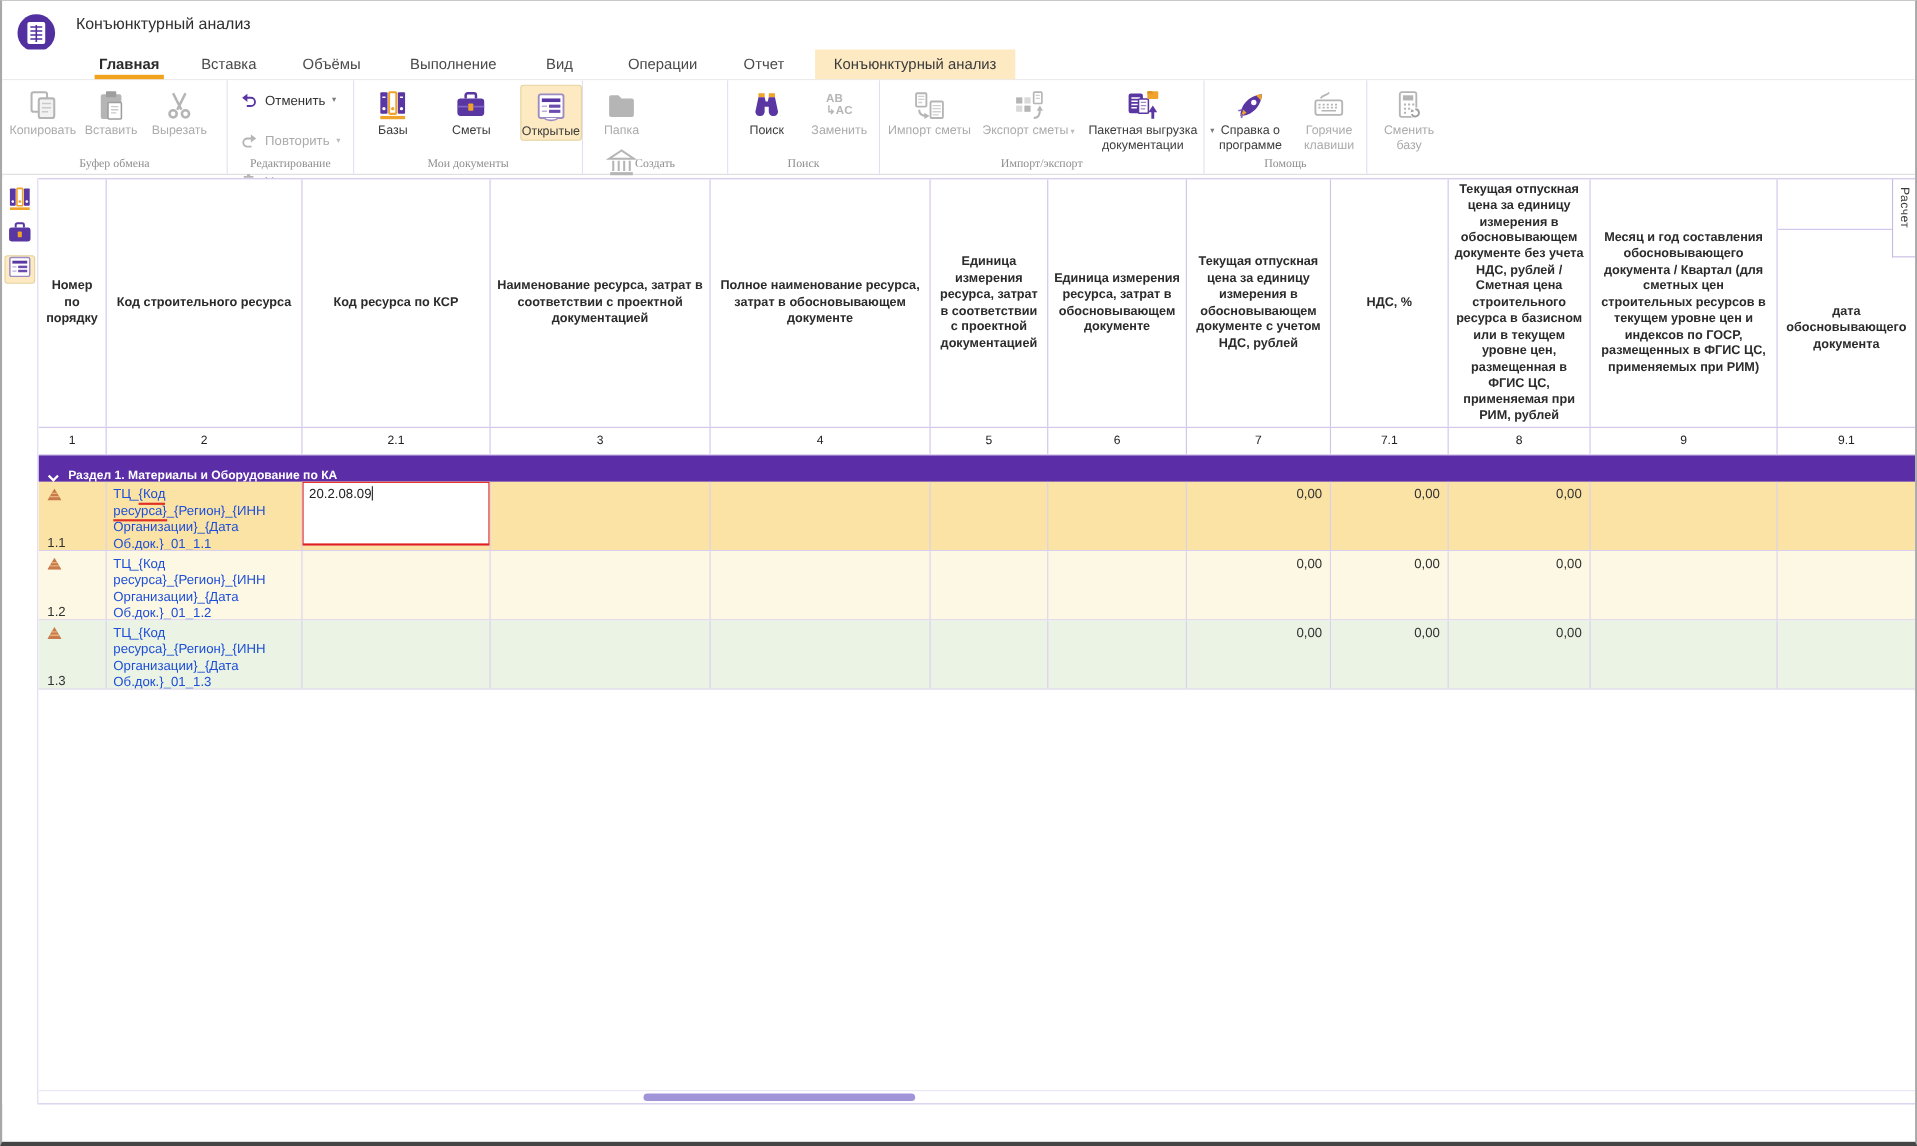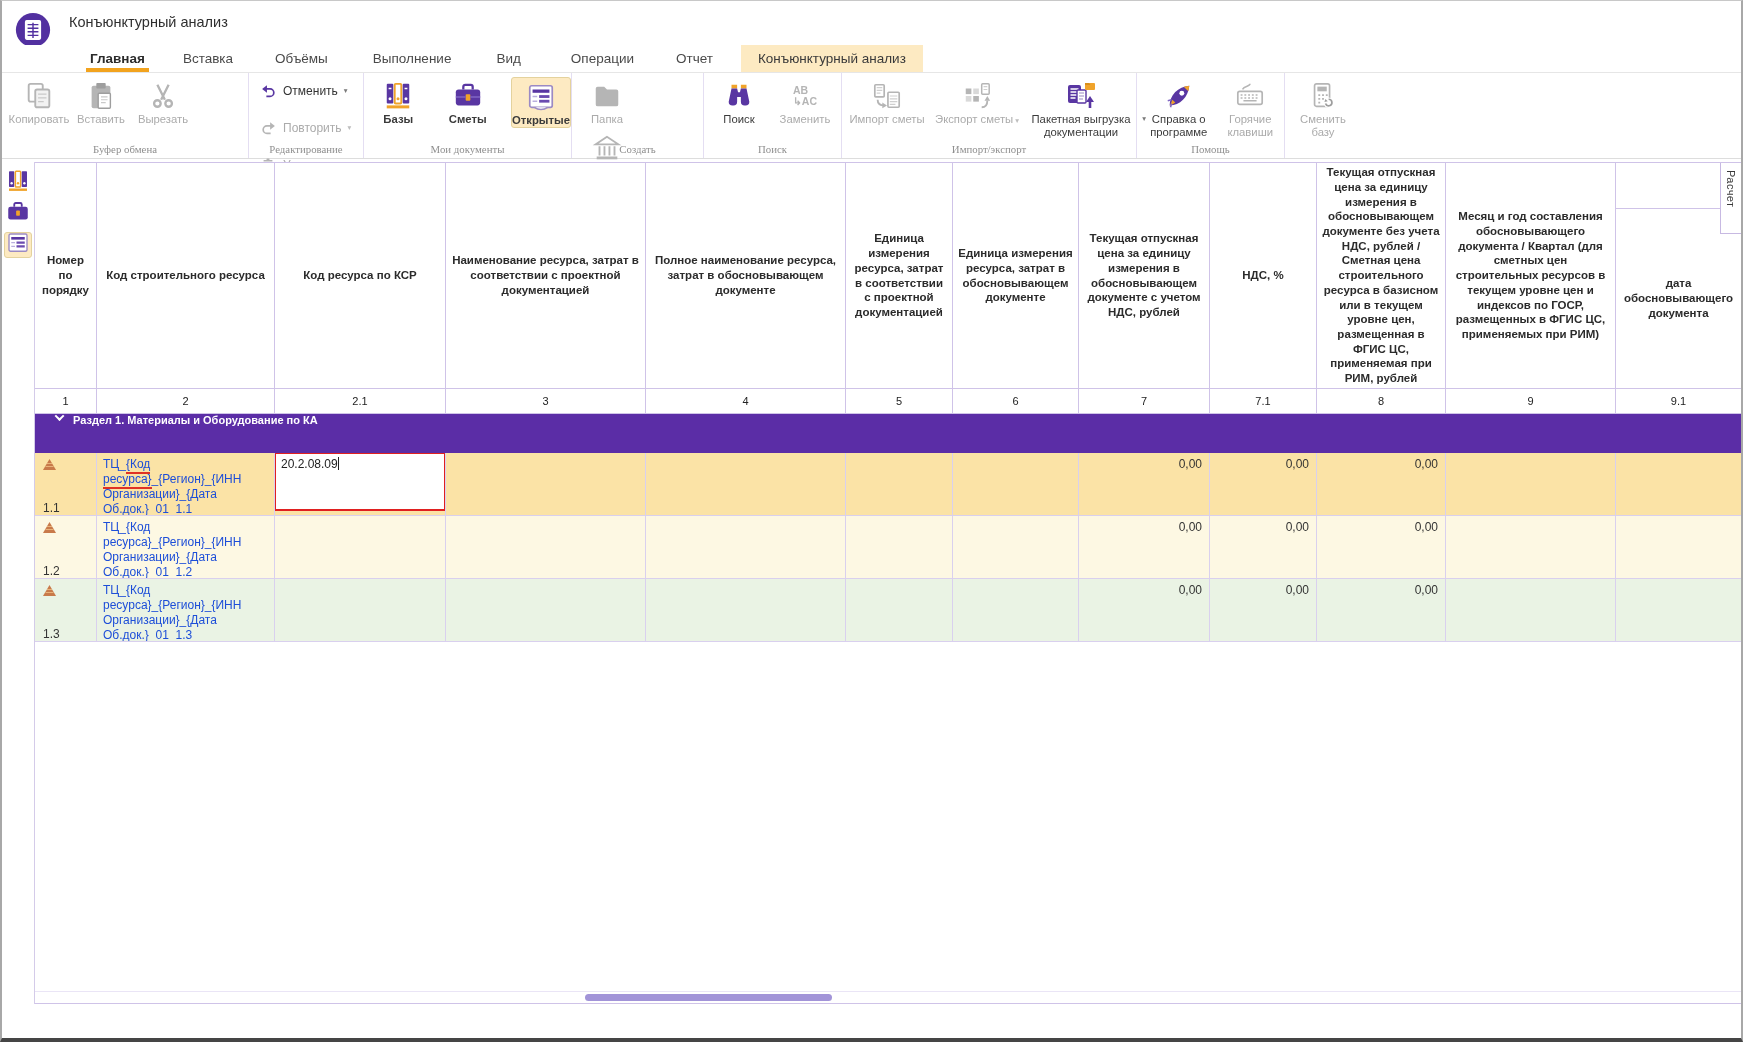--- a/index.html
+++ b/index.html
@@ -23,21 +23,21 @@
   .tab{ font-size:13.5px; color:#4a4a4a; display:flex; align-items:center; cursor:default; position:relative; white-space:nowrap;}
   .tab.active{ font-weight:bold; color:#2b2b2b; }
   .tab.active::after{ content:""; position:absolute; left:-4px; right:-4px; bottom:0; height:4px; background:#f2a31e; }
   .tab.hl{ background:#fdeac2; padding:0 17px; color:#3a3a3a; }
   .t0{margin-left:88px}.t1{margin-left:38px}.t2{margin-left:42px}.t3{margin-left:45px}
   .t4{margin-left:45px}.t5{margin-left:50px}.t6{margin-left:42px}.t7{margin-left:28px}
 
   
   .ribbon{ position:absolute; top:72px; left:0; right:0; height:86px; display:flex; background:#fff; border-bottom:1px solid #ddd; }
   .rgroup{ position:relative; border-right:1px solid #e4def2; height:100%; flex:none; }
-  .g-clipboard{width:247px}.g-edit{width:115px}.g-mydocs{width:208px}.g-create{width:132px}
+  .g-clipboard{width:205px}.g-edit{width:115px}.g-mydocs{width:208px}.g-create{width:132px}
   .g-search{width:138px}.g-impexp{width:295px}.g-help{width:148px}.g-last{flex:1;border-right:none}
   .glabel{ position:absolute; bottom:3px; left:0; right:0; text-align:center; font-size:10.8px; color:#8f8f8f;font-family:Liberation Serif, serif; }
   .rbtns{ display:flex; padding:4px 0 0 6px; }
   .rbtn{ display:flex; flex-direction:column; align-items:center; gap:1px; padding-top:3px; cursor:default; border-radius:3px; }
   .rbtn .ric{ height:32px; display:flex; align-items:center; justify-content:center; }
   .rbtn .rlabel{ font-size:11.3px; color:#3b3b3b; text-align:center; line-height:1.18; }
   .rbtn.off .rlabel{ color:#ababab; }
   .rbtn.sel{ background:#fdeac2; border:1px solid #e4d29d; }
   .w62{width:62px}.w56{width:58px}.w60{width:60px}.w82{width:82px}.w92{width:94px}.w108{width:110px}.w72{width:72px}.w68{width:68px}
   .dd{ font-size:7.5px; color:#7a7a7a; }
@@ -62,21 +62,21 @@
   .grow{ display:grid; grid-template-columns:62px 178px 171px 200px 200px 107px 126px 131px 107px 129px 170px minmax(80px,1fr); }
   .thead{ height:226px; flex:none; border-bottom:1px solid #cfc3e8; }
   .th{ border-right:1px solid #cfc3e8; display:flex; align-items:center; justify-content:center; text-align:center; font-weight:bold; font-size:11.5px; color:#2b2b2b; line-height:1.28; padding:4px 5px; overflow:hidden; }
   .th:last-child{ border-right:none; }
   .h12{ flex-direction:column; padding:0; }
   .h12top{ height:46px; width:100%; border-bottom:1px solid #cfc3e8; flex:none; }
   .h12label{ flex:1; display:flex; align-items:center; justify-content:center; padding:4px; }
   .tnums{ height:25px; flex:none; border-bottom:1px solid #cfc3e8; }
   .tn{ border-right:1px solid #cfc3e8; display:flex; align-items:center; justify-content:center; font-size:11px; color:#222; }
   .tn:last-child{ border-right:none; }
-  .tsection{ height:39px; flex:none; background:#5b2da6; color:#fff; display:flex; align-items:flex-start; padding-left:21px; font-size:11px; font-weight:bold; }
+  .tsection{ height:24px; flex:none; background:#5b2da6; color:#fff; display:flex; align-items:flex-end; padding-left:10px; font-size:11px; font-weight:bold; }
   .chev{ width:7px; height:7px; border-left:2px solid #fff; border-bottom:2px solid #fff; transform:rotate(-45deg) translate(1px,-1px); margin-right:10px; flex:none;}
   .trow{ height:63px; flex:none; border-bottom:1px solid #d9d0ee; }
   .trow .tc{ border-right:1px solid #d9d0ee; overflow:hidden; position:relative;flex-direction:column; }
   .trow .tc:last-child{ border-right:none; }
   .r1{ background:#fbe3a6; }
   .r2{ background:#fdf8e3; }
   .r3{ background:#eaf3e4; }
   .c-num{ display:flex; align-items:flex-start; justify-content:space-between; padding:6px 8px 0 8px; font-size:12px; color:#333; }
   .c-code{ padding:4px 6px; font-size:12px; color:#1d4ed8; line-height:1.25; overflow-wrap:anywhere; }
   .misspell{ border-bottom:2px solid #e03224; padding-bottom:1px; }
@@ -193,21 +193,21 @@
                 <path d="M13 14v9M19 14v9" stroke="#fff" stroke-width="1.5"></path>
               </svg>
             </span>
           <span>Удалить</span>
         </div>
       </div>
       <div class="glabel">Редактирование</div>
     </div>
 
     <div class="rgroup g-mydocs">
-      <div class="rbtns" style="gap:17px; padding-left:8px;font-weight:bold;">
+      <div class="rbtns" style="gap:17px; padding-left:8px;">
         <div class="rbtn w56">
           <span class="ric">
               <svg viewBox="0 0 32 32" width="30" height="30">
                 <rect x="4" y="3" width="7" height="21" rx="1" fill="#5936a2"></rect>
                 <rect x="12.5" y="3" width="7" height="21" rx="1" fill="#fff" stroke="#f0a32a" stroke-width="2"></rect>
                 <rect x="21" y="3" width="7" height="21" rx="1" fill="#5936a2"></rect>
                 <path d="M6 8h3M14.5 8h3M23 8h3" stroke="#fff" stroke-width="1.5"></path>
                 <circle cx="7.5" cy="19" r="1.6" fill="#fff"></circle>
                 <circle cx="16" cy="19" r="1.6" fill="#f0a32a"></circle>
                 <circle cx="24.5" cy="19" r="1.6" fill="#fff"></circle>

